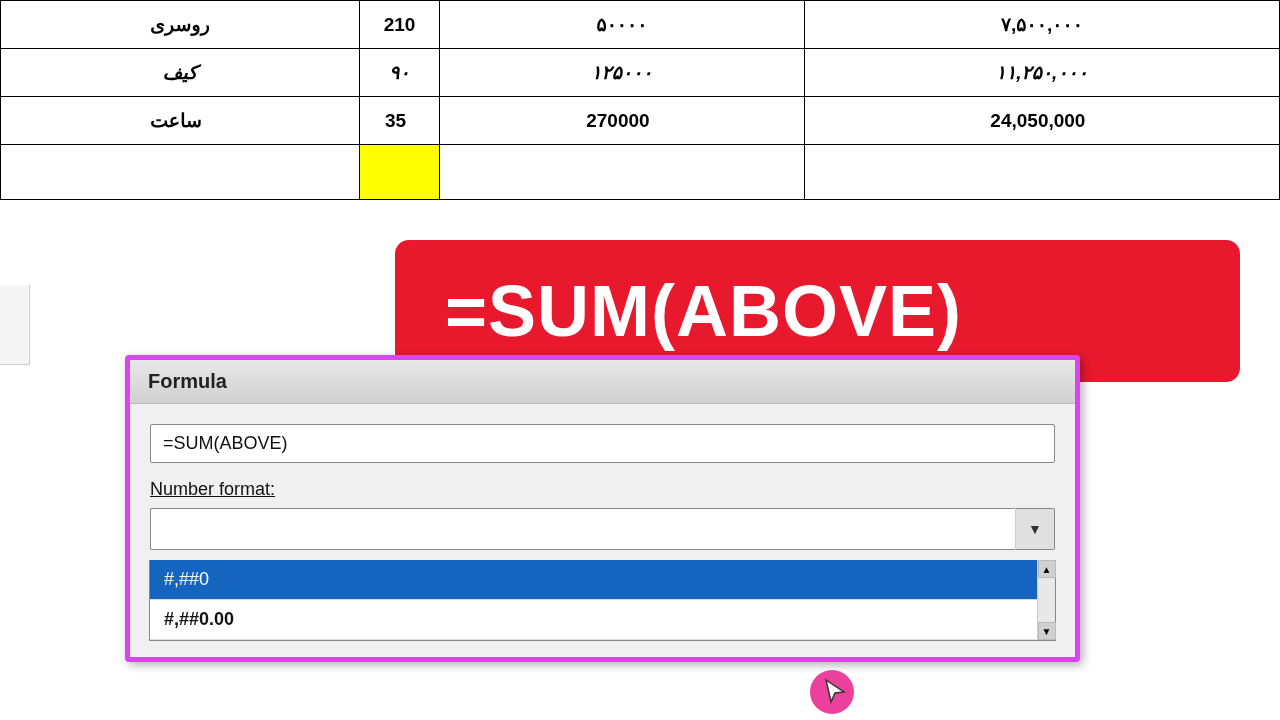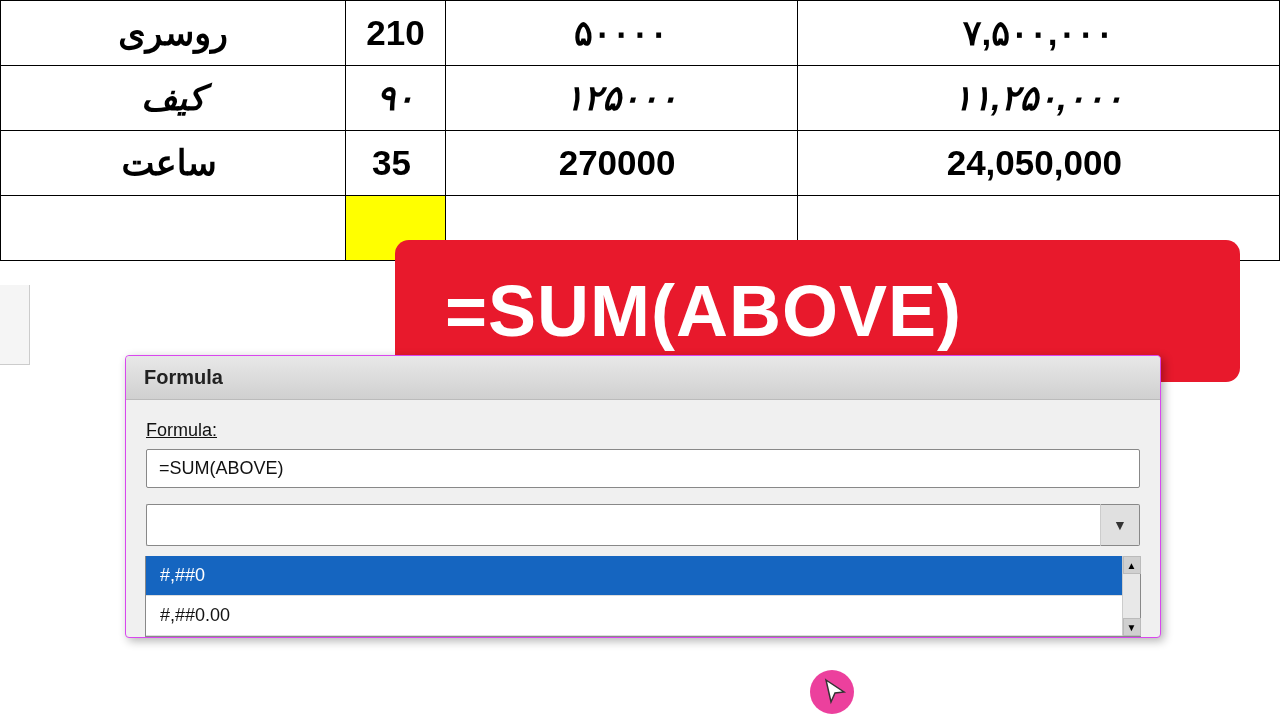--- a/index.html
+++ b/index.html
@@ -24,21 +24,21 @@
     table {
       width: 100%;
       border-collapse: collapse;
       direction: rtl;
     }
 
     table td {
       border: 1.5px solid #000;
       padding: 12px 20px;
       text-align: center;
-      font-size: 35px;
+      font-size: 19px;
       font-weight: bold;
       font-family: 'Arial', sans-serif;
     }
 
     .row-roosaree td { background: #fff; }
     .row-kif td { background: #fff; font-style: italic; }
     .row-saat td { background: #fff; padding-left: 12px; }
 
     .row-sum td { background: #fff; height: 55px; }
     .row-sum .yellow-cell {
@@ -81,27 +81,27 @@
       border-left: 0px solid transparent;
       border-right: 70px solid transparent;
       border-top: 85px solid #e8192c;
     }
 
     
     .formula-dialog {
       position: absolute;
       top: 355px;
       left: 125px;
-      width: 1036px;
+      width: 955px;
       background: #f0f0f0;
-      border: 1px solid #d946ef;
+      border: 5px solid #d946ef;
       border-radius: 4px;
       box-shadow: 3px 3px 10px rgba(0,0,0,0.3);
       z-index: 20;
-      padding-bottom: 0;
+      padding-bottom: 16px;
     }
 
     .dialog-title {
       background: linear-gradient(to bottom, #e8e8e8, #d0d0d0);
       padding: 10px 18px;
       font-size: 20px;
       font-weight: bold;
       color: #222;
       border-bottom: 1px solid #bbb;
       border-radius: 4px 4px 0 0;
@@ -189,20 +189,21 @@
     }
 
     .dropdown-item.selected {
       background: #1565c0;
       color: #fff;
     }
 
     .dropdown-item.second {
       background: #fff;
       color: #111;
+      font-weight: bold;
     }
 
     
     .cursor {
       position: absolute;
       width: 28px;
       height: 28px;
       z-index: 100;
     }
 
@@ -295,22 +296,22 @@
 <div class="speech-bubble-container">
   <div class="speech-bubble">
     <span class="speech-bubble-text">=SUM(ABOVE)</span>
     <div class="speech-bubble-arrow"></div>
   </div>
 </div>
 
 <div class="formula-dialog">
   <div class="dialog-title">Formula</div>
   <div class="dialog-body">
-    <div class="dialog-label">Formula:</div>
     <input class="formula-input" type="text" value="=SUM(ABOVE)" style="">
+    <div class="number-format-label">Number format:</div>
     <div class="number-format-input-row">
       <input class="number-format-input" type="text" value="" style="">
       <div class="dropdown-btn">
         <span>▼</span>
       </div>
     </div>
 
     
     <div class="dropdown-list" style="position:relative;">
       <div class="dropdown-item selected">

